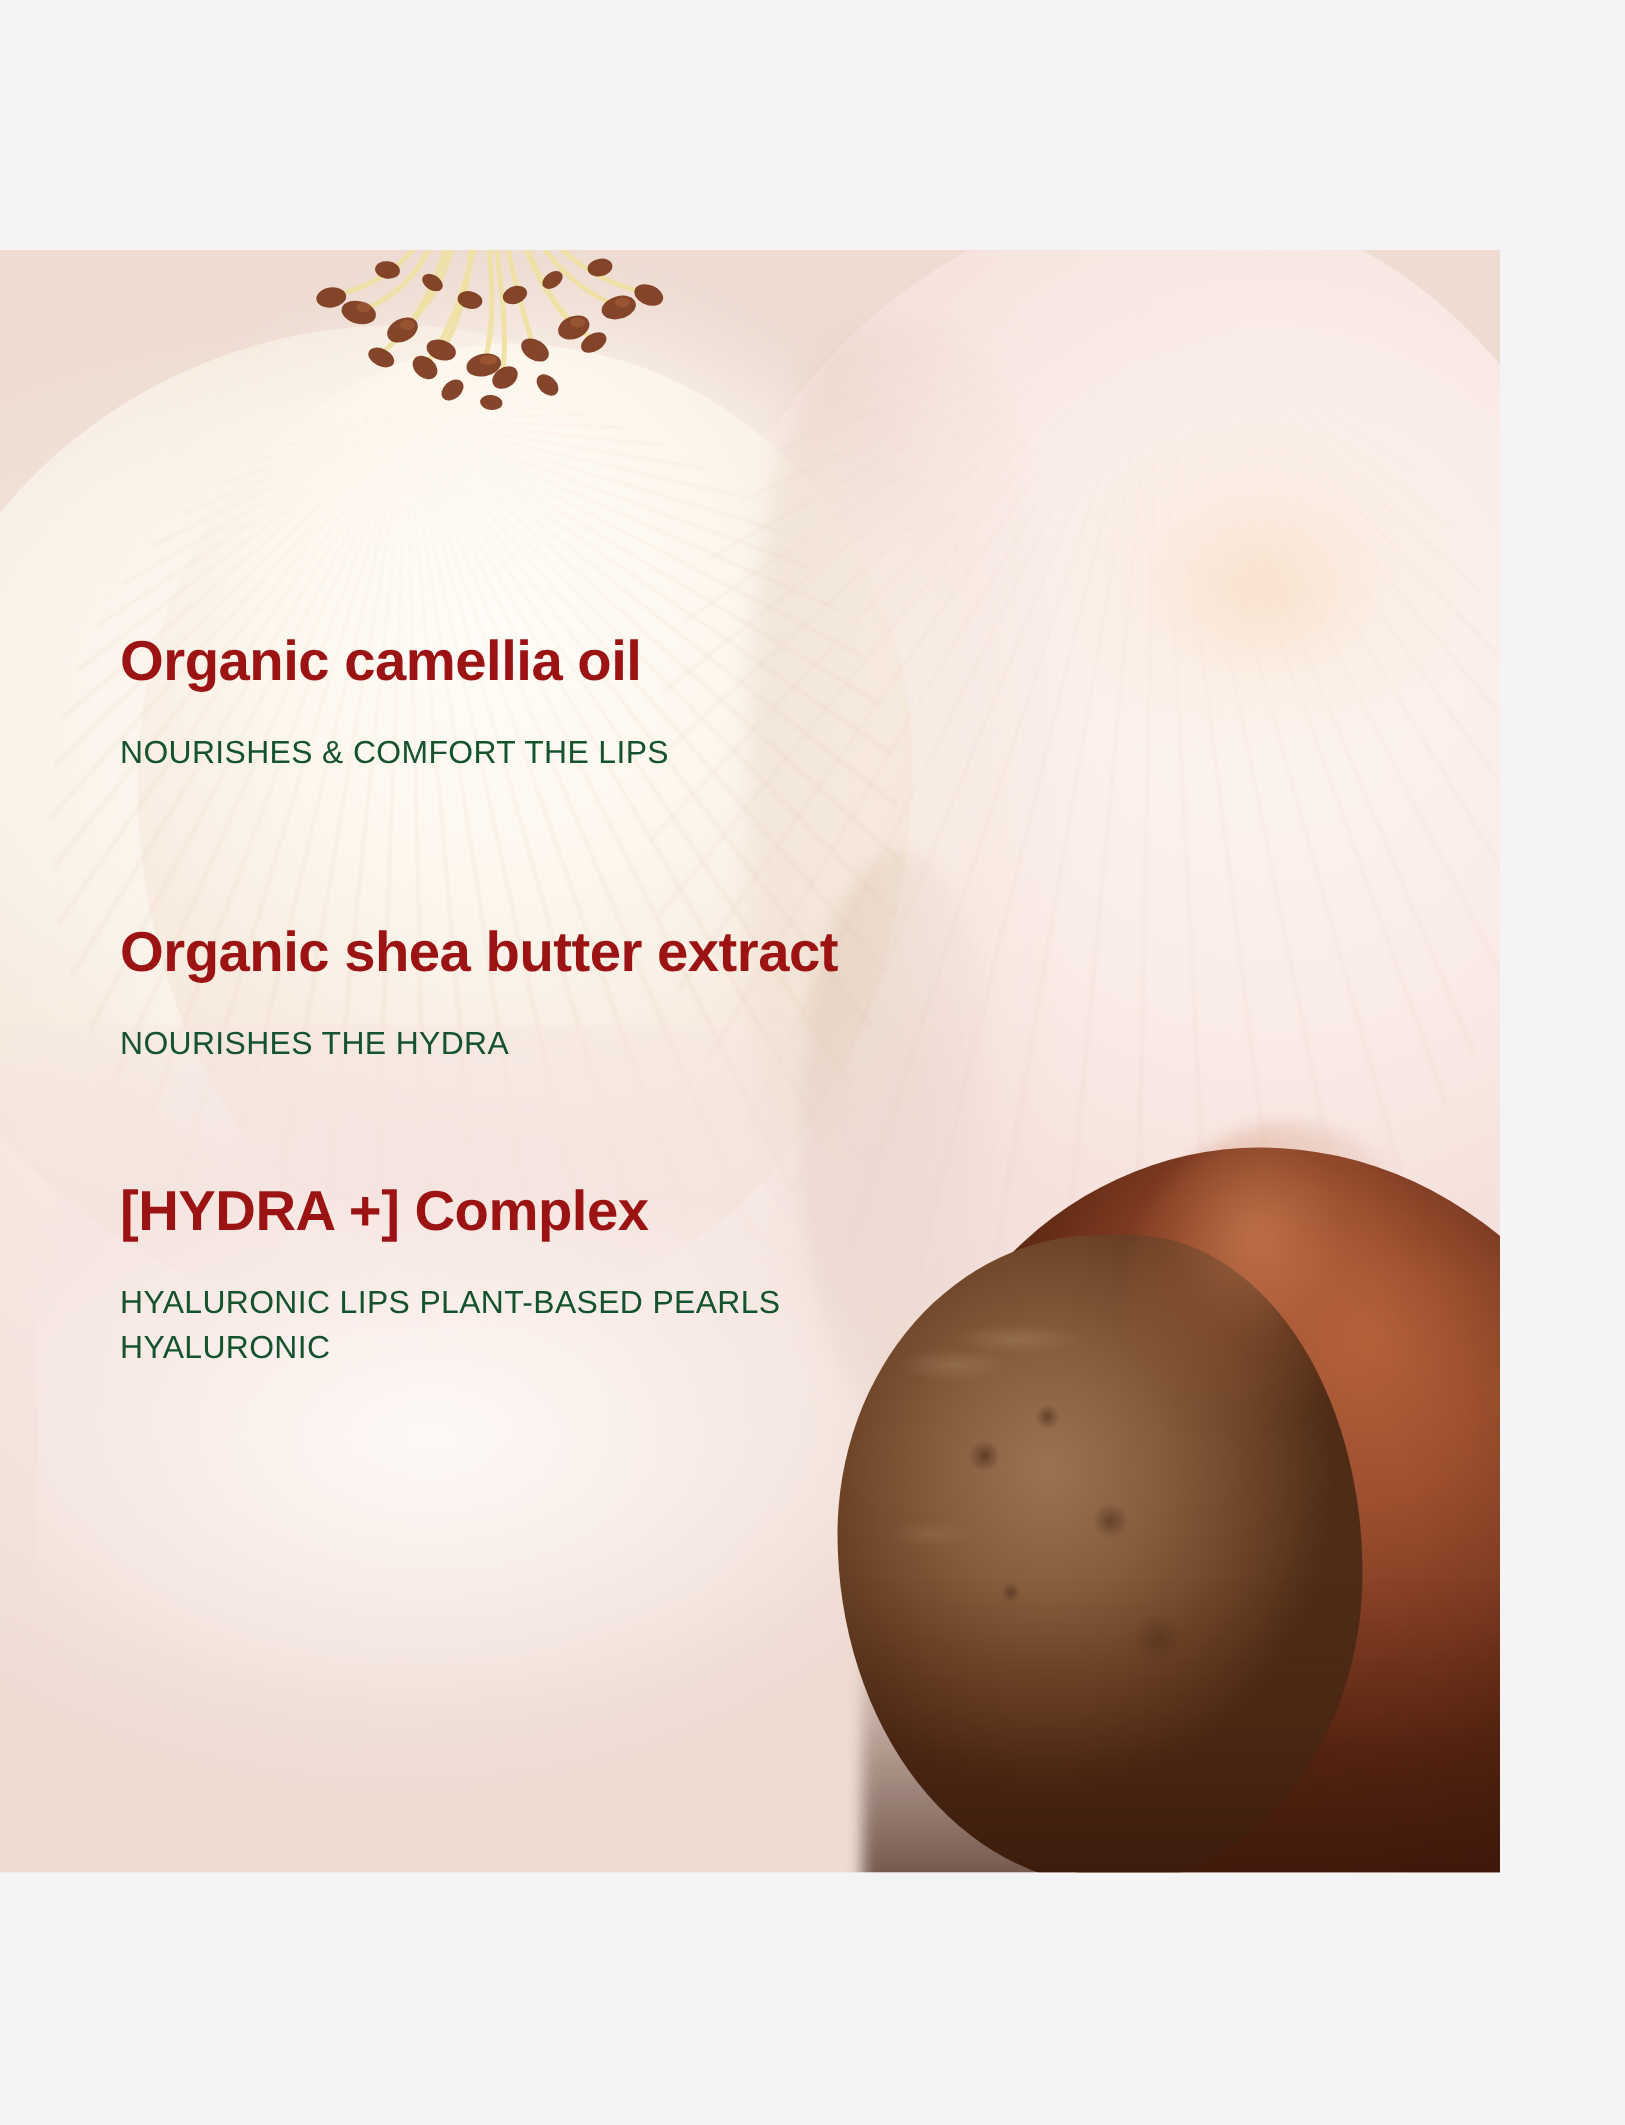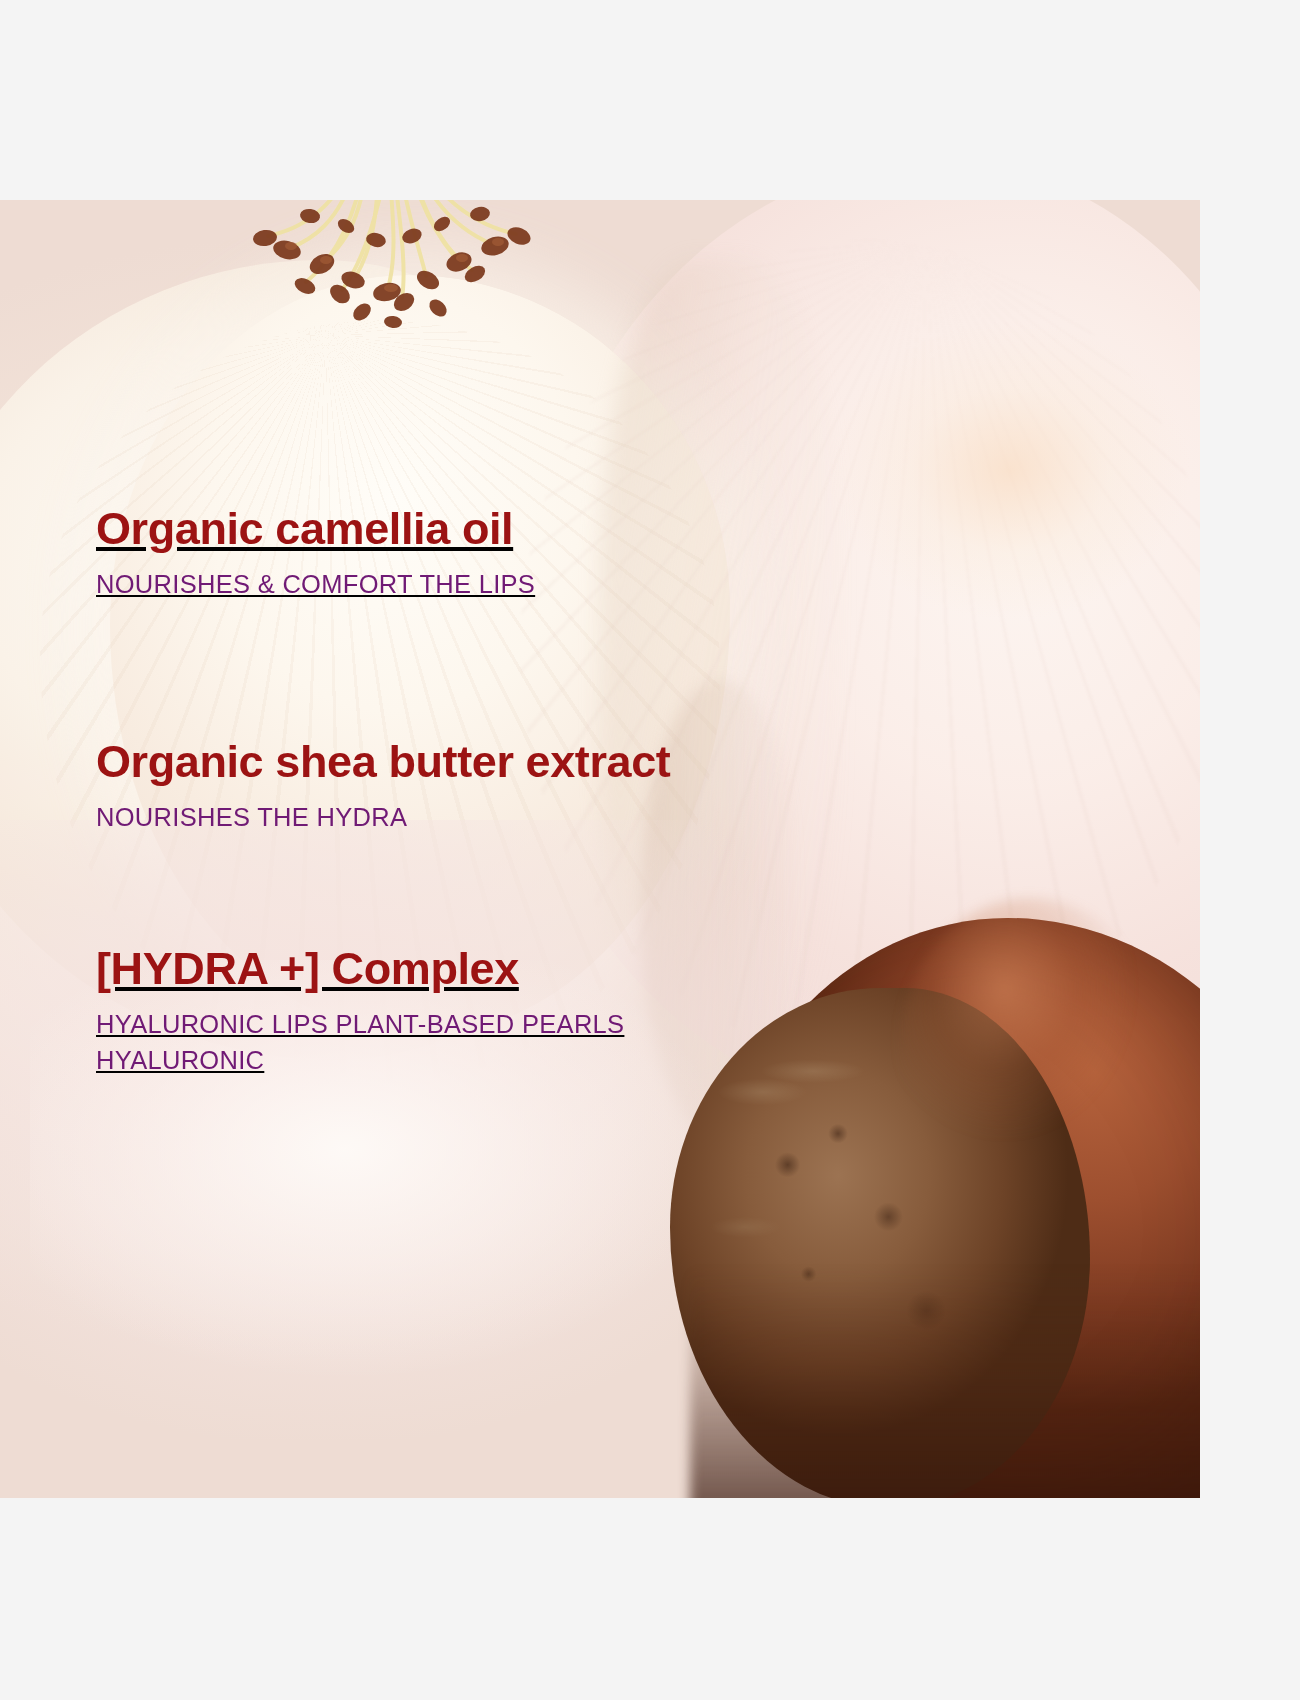--- a/index.html
+++ b/index.html
@@ -234,41 +234,41 @@
   }
 
   
   .content {
     position: absolute;
     left: 96px;
     top: 200px;
     width: 820px;
   }
   .ingredient { position: absolute; left: 0; }
-  .ing-1 { top: 305px; text-decoration: underline; }
+  .ing-1 { top: 305px; }
   .ing-2 { top: 538px; }
-  .ing-3 { top: 745px; text-decoration: underline; }
+  .ing-3 { top: 745px; }
 
   .ing-title {
     margin: 0;
     font-family: "Liberation Sans", sans-serif;
     font-size: 45px;
     font-weight: 700;
     letter-spacing: -0.4px;
     color: #9c1313;
     line-height: 1.05;
     white-space: nowrap;
   }
   .ing-sub {
-    margin: 14px 0 0 0;
+    margin: 32px 0 0 0;
     font-family: "Liberation Sans", sans-serif;
     font-size: 25.5px;
     font-weight: 400;
     letter-spacing: 0.3px;
-    color: #701a75;
+    color: #14532d;
     line-height: 1.42;
   }
   .ing-sub .line { display: block; white-space: nowrap; }
 </style>
 </head>
 <body>
 
 <div class="page">
 
   <div class="photo">

